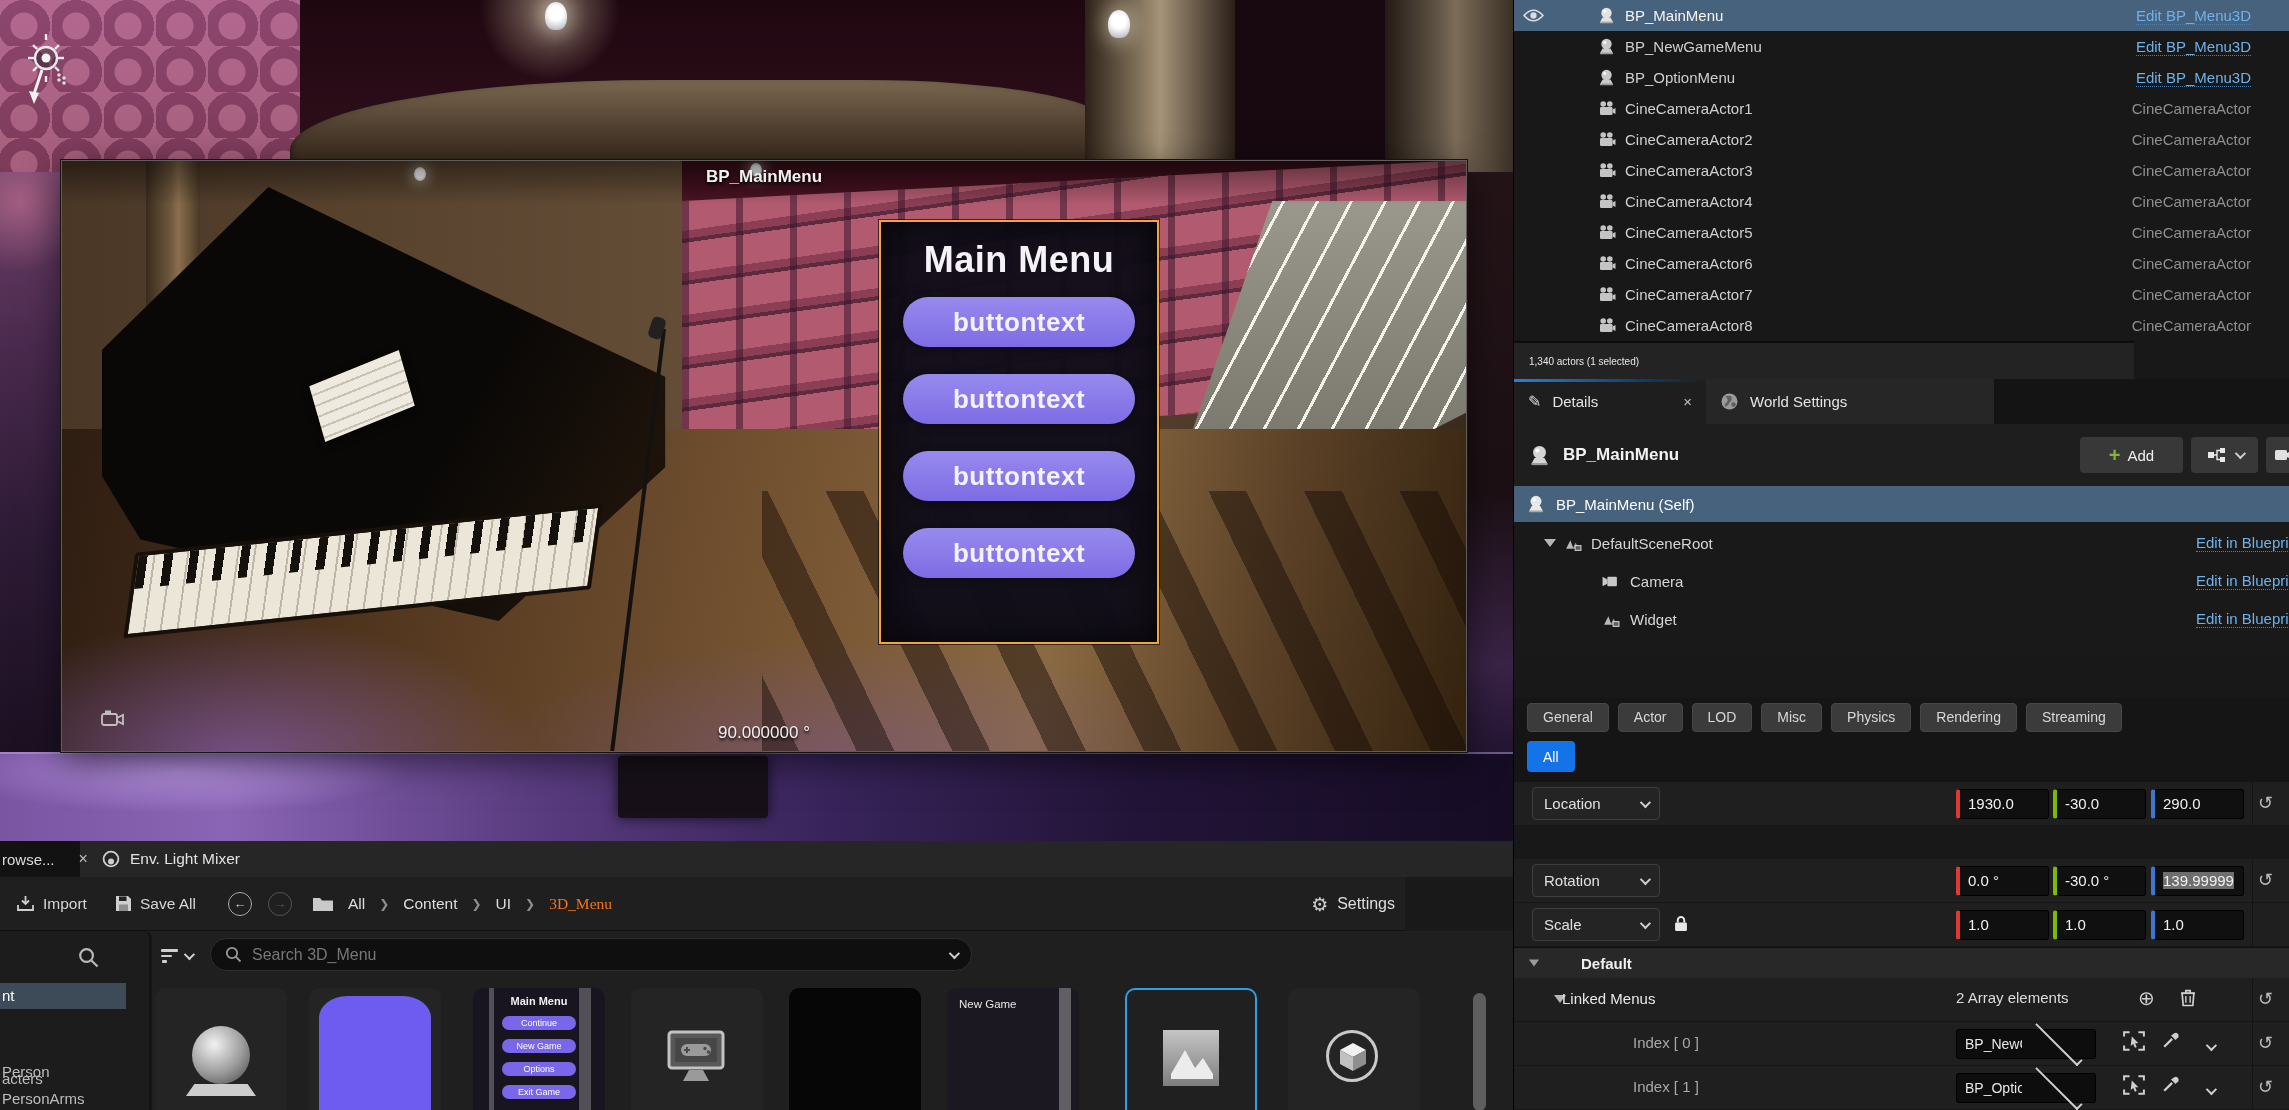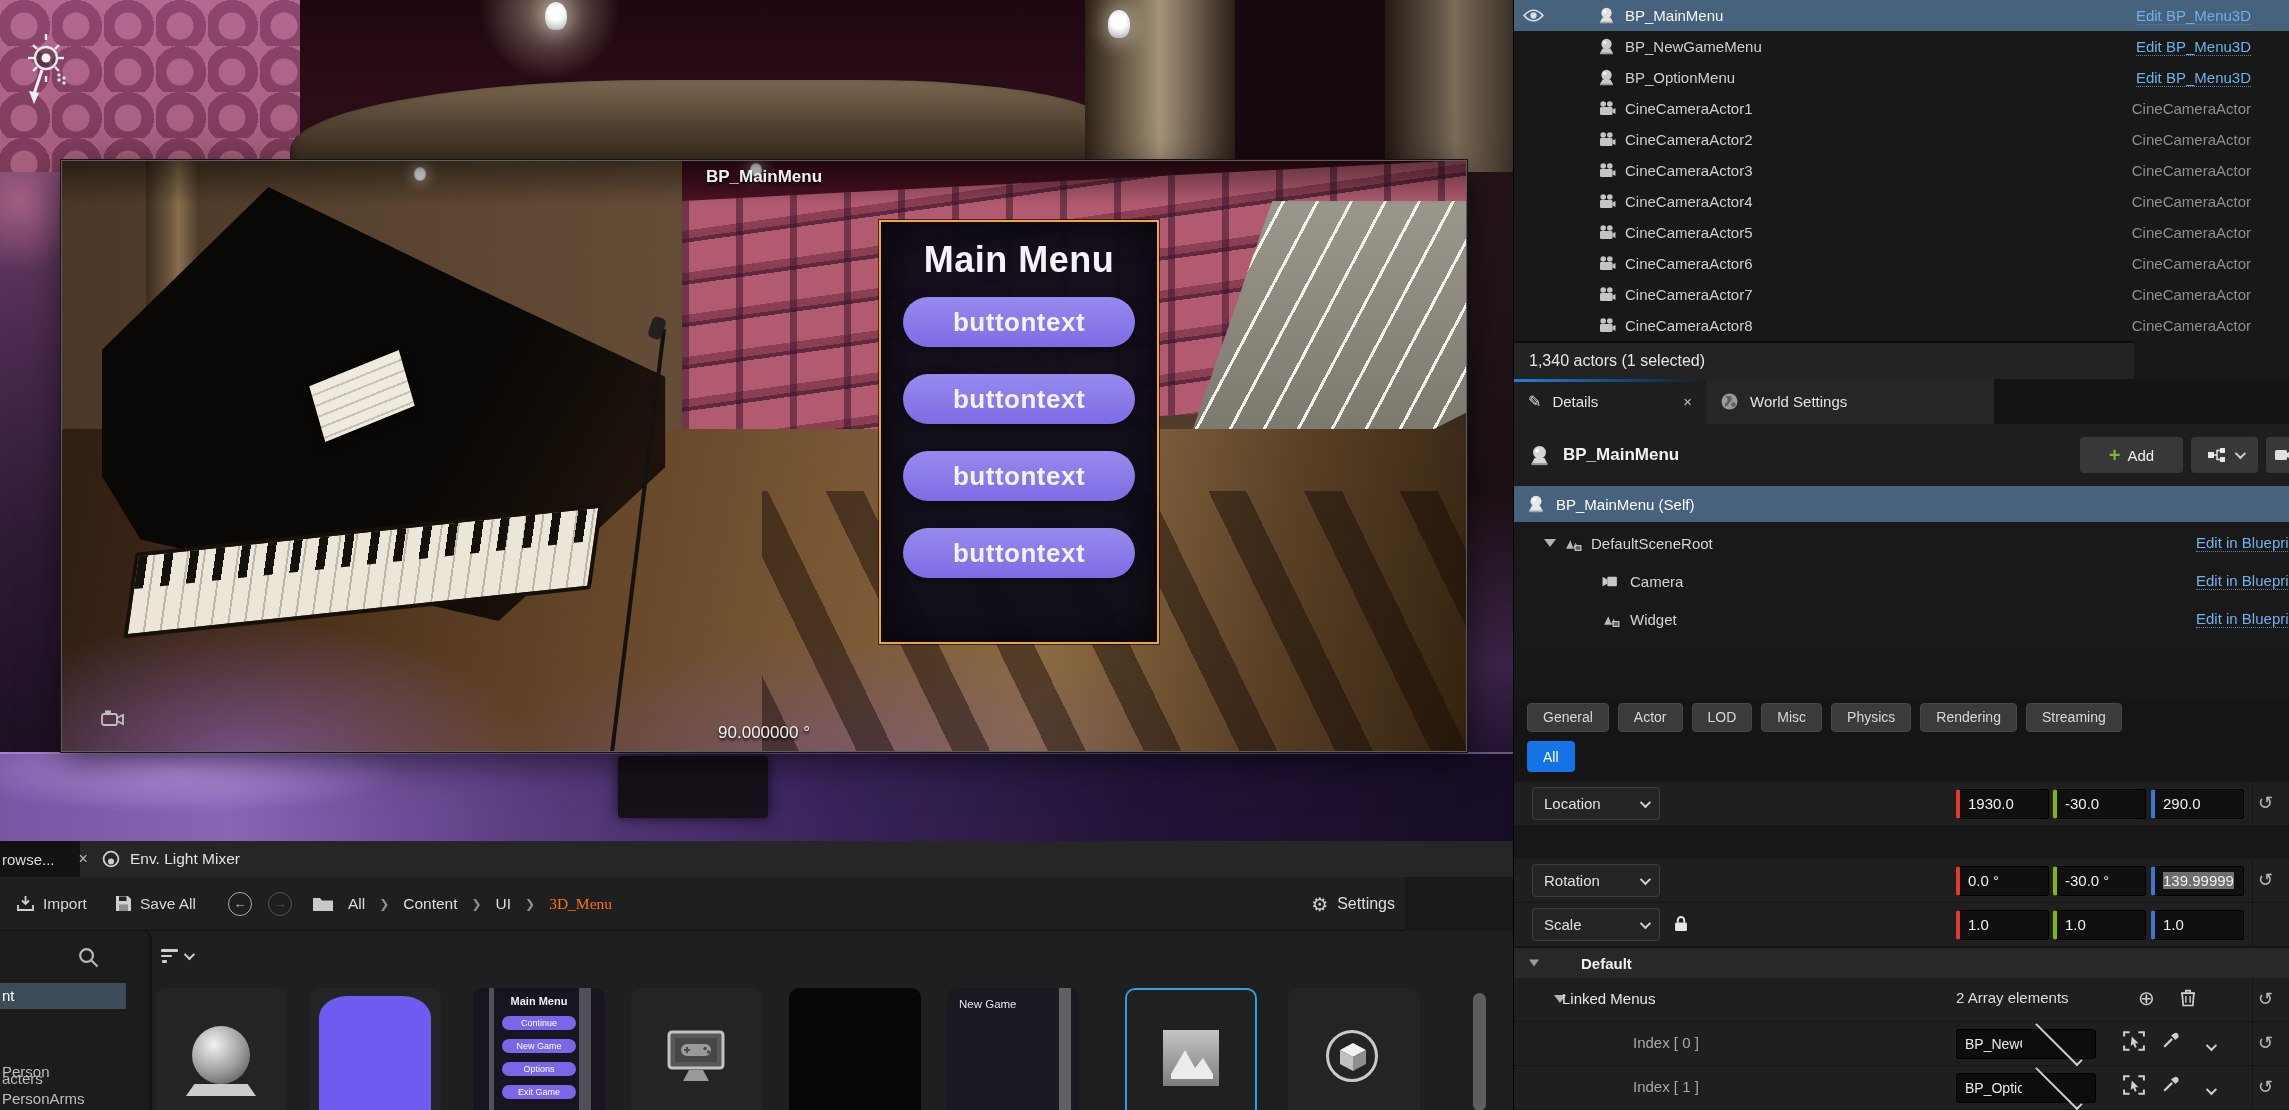--- a/index.html
+++ b/index.html
@@ -153,21 +153,21 @@
   
   .rpanel{position:absolute;left:1513px;top:0;width:776px;height:1110px;background:#181818;border-left:1px solid #000;}
   .ol-row{position:absolute;left:0;width:776px;height:31px;display:flex;align-items:center;font-size:15px;
     color:#cfcfcf;cursor:pointer;}
   .ol-row.sel{background:#47627c;color:#f5f5f5;}
   .ol-eye{width:38px;padding-left:9px;display:flex;align-items:center;}
   .ol-ico{margin-left:47px;width:26px;display:flex;align-items:center;}
   .ol-type{position:absolute;right:39px;font-size:15px;color:#8f8f8f;}
   .ol-link{position:absolute;right:39px;font-size:15px;color:#6fb1ea;border-bottom:1px dotted #4d7fb0;cursor:pointer;}
   .ol-status{position:absolute;left:0;top:341px;width:620px;height:38px;background:#232323;border-top:2px solid #0c0c0c;
-    display:flex;align-items:center;padding-left:15px;font-size:16px;color:#e6e6e6;}
+    display:flex;align-items:center;padding-left:15px;font-size:10px;color:#e6e6e6;}
   .dt-tabs{position:absolute;left:0;top:379px;width:776px;height:45px;background:#141414;display:flex;}
   .dt-tab{height:45px;display:flex;align-items:center;gap:11px;padding:0 14px;font-size:15px;color:#e4e4e4;cursor:pointer;}
   .dt-tab.active{width:192px;background:#1e1e1e;position:relative;}
   .dt-tab.active::before{content:"";position:absolute;left:0;top:0;width:100%;height:3px;
     background:linear-gradient(90deg,#2a7fd4,#0d3a66 70%,rgba(13,58,102,0));}
   .dt-tab .x{margin-left:auto;color:#c0c0c0;}
   .dt-tab.world{width:288px;background:#262626;}
   .pencil{font-size:16px;color:#dcdcdc;}
   .dt-header{position:absolute;left:0;top:424px;width:776px;height:62px;background:#1e1e1e;display:flex;align-items:center;}
   .dt-actor-name{margin-left:14px;font-size:17px;font-weight:bold;color:#f2f2f2;}
@@ -366,20 +366,28 @@
 
       <div class="cb-main">
         <div class="filter-btn">
           <span class="fbars">
               <i></i>
               <i></i>
               <i></i>
             </span>
           <span class="chev"></span>
         </div>
+        <div class="cb-search">
+          <svg width="17" height="17" viewBox="0 0 17 17">
+            <circle cx="7" cy="7" r="5.2" stroke="#9a9a9a" stroke-width="1.8" fill="none"></circle>
+            <line x1="10.7" y1="10.7" x2="15.5" y2="15.5" stroke="#9a9a9a" stroke-width="1.8"></line>
+          </svg>
+          <input placeholder="Search 3D_Menu" style="">
+          <span class="chev"></span>
+        </div>
 
         <div class="tile" style="left:0;">
           <div class="sphere"></div>
           <div class="sphere-base"></div>
         </div>
 
         <div class="tile" style="left:154px;">
           <div class="purple-blob"></div>
 
         </div>

